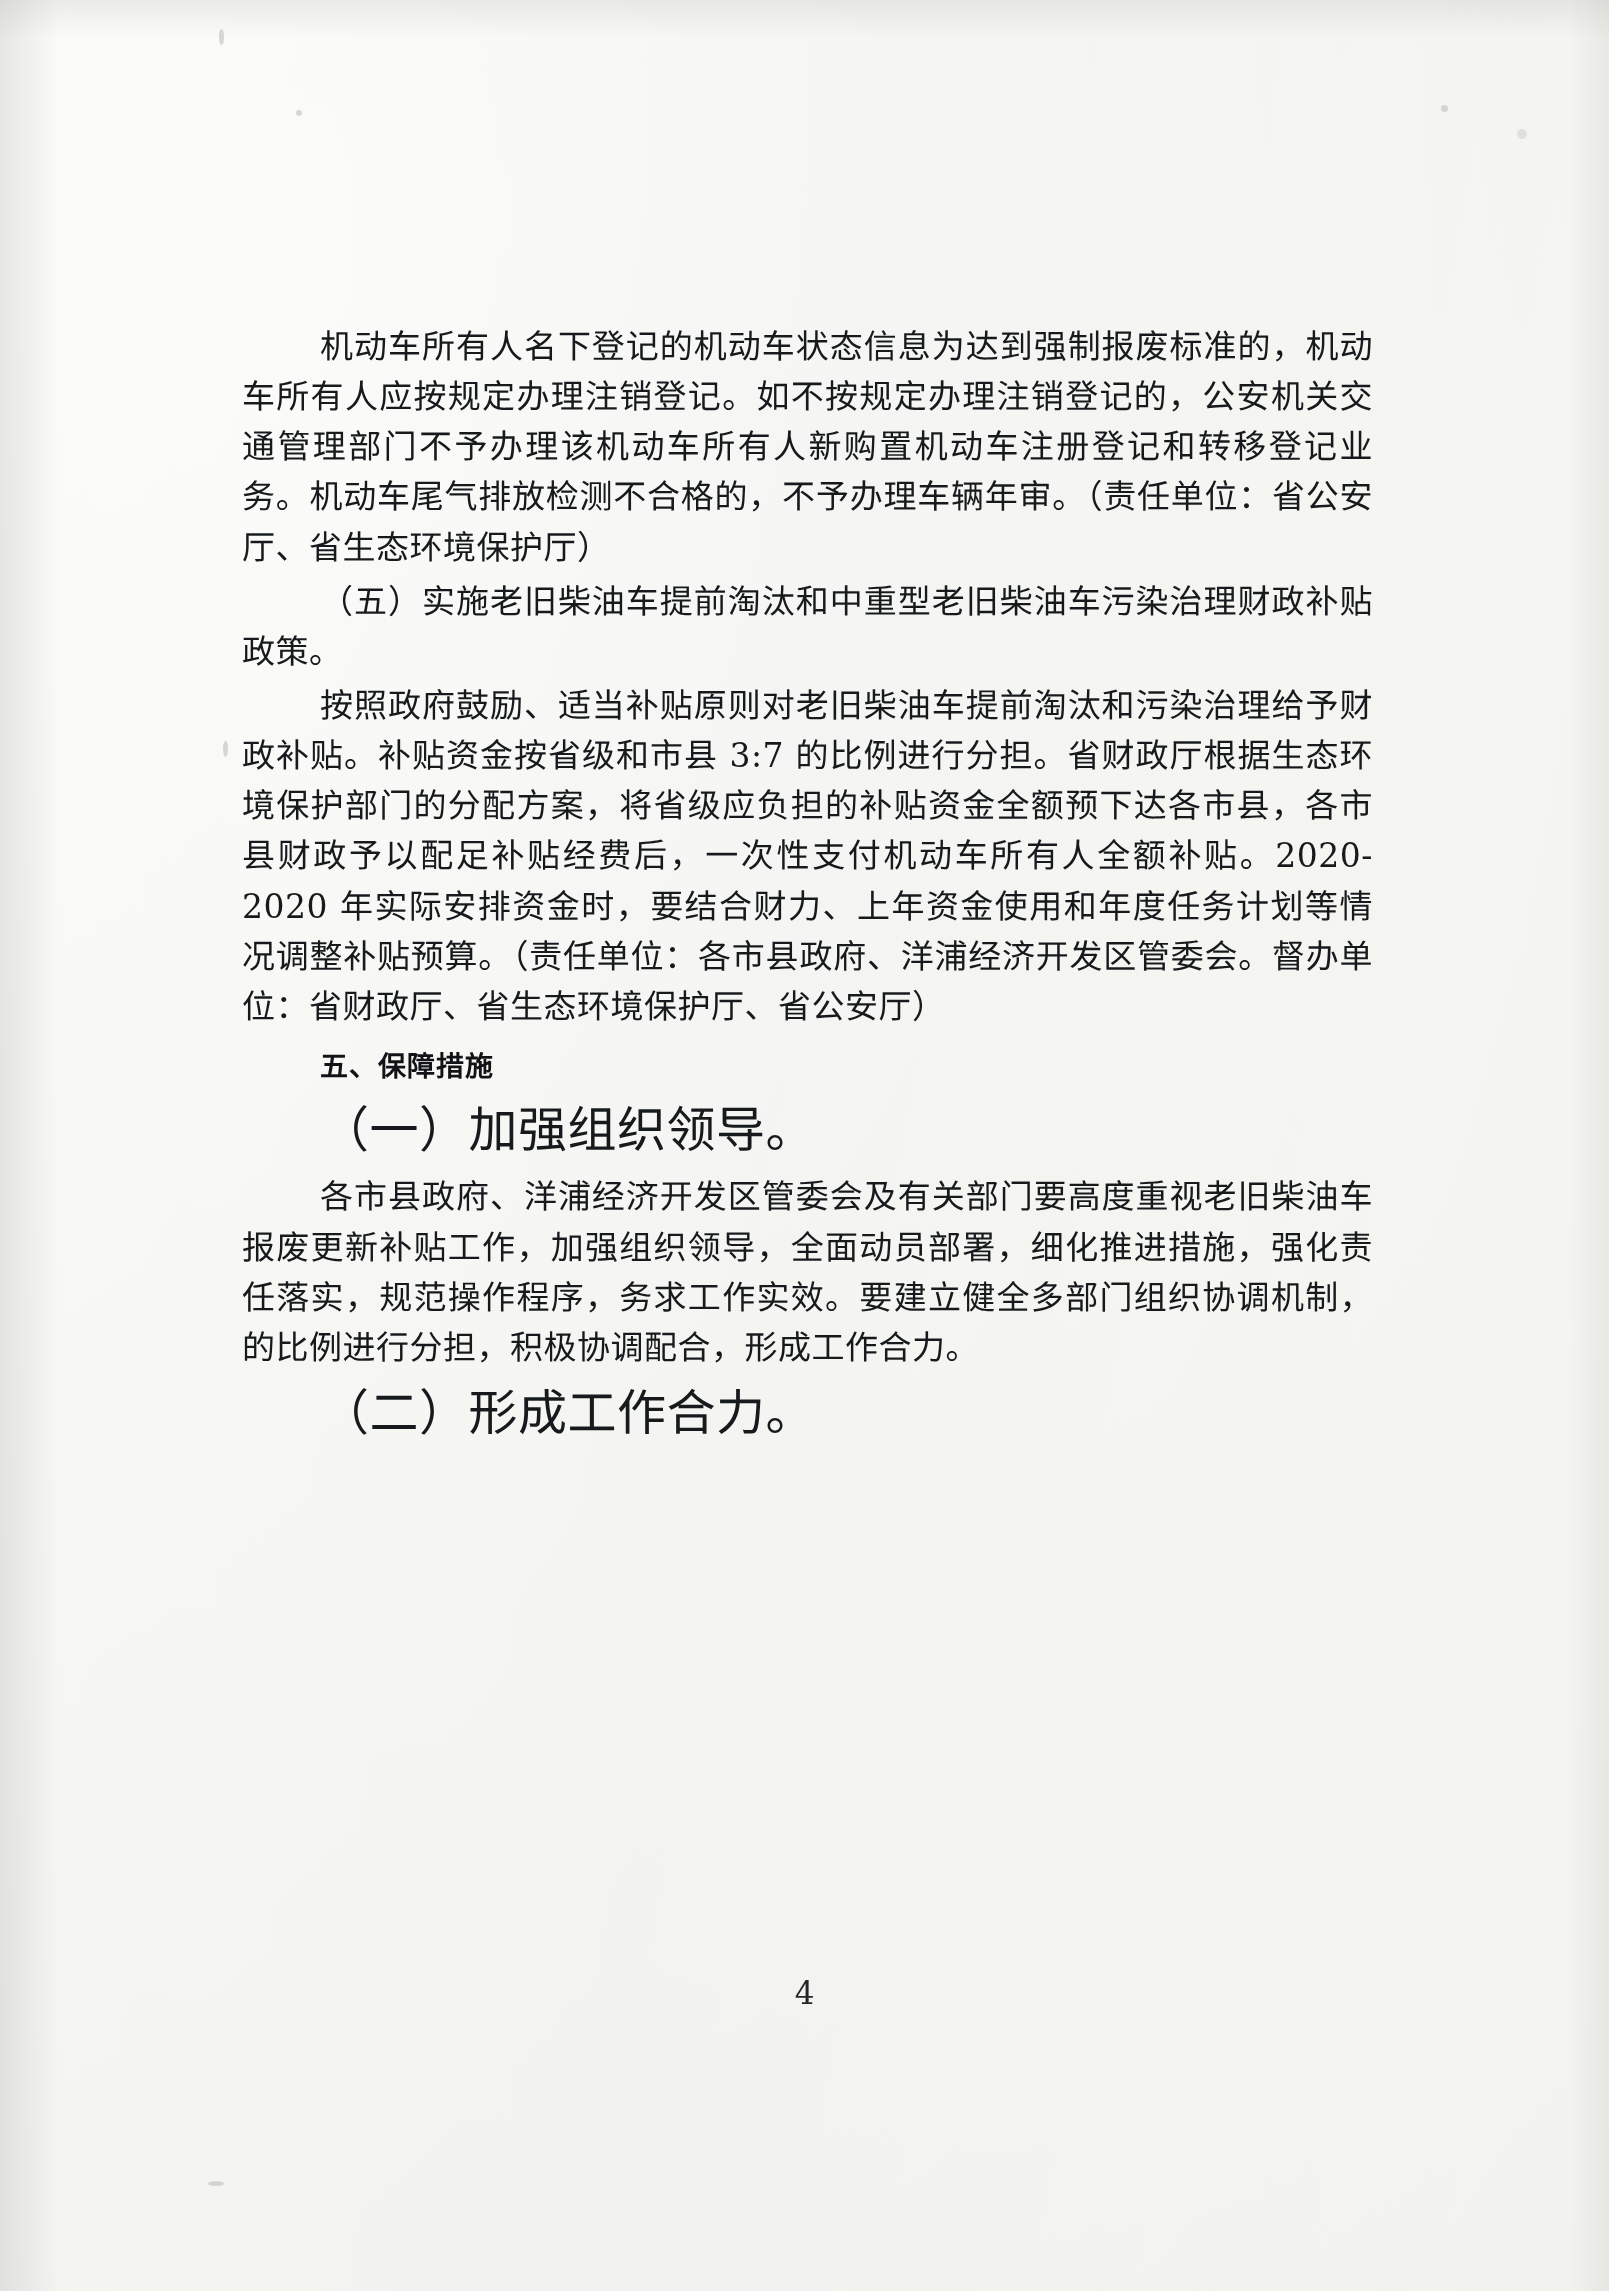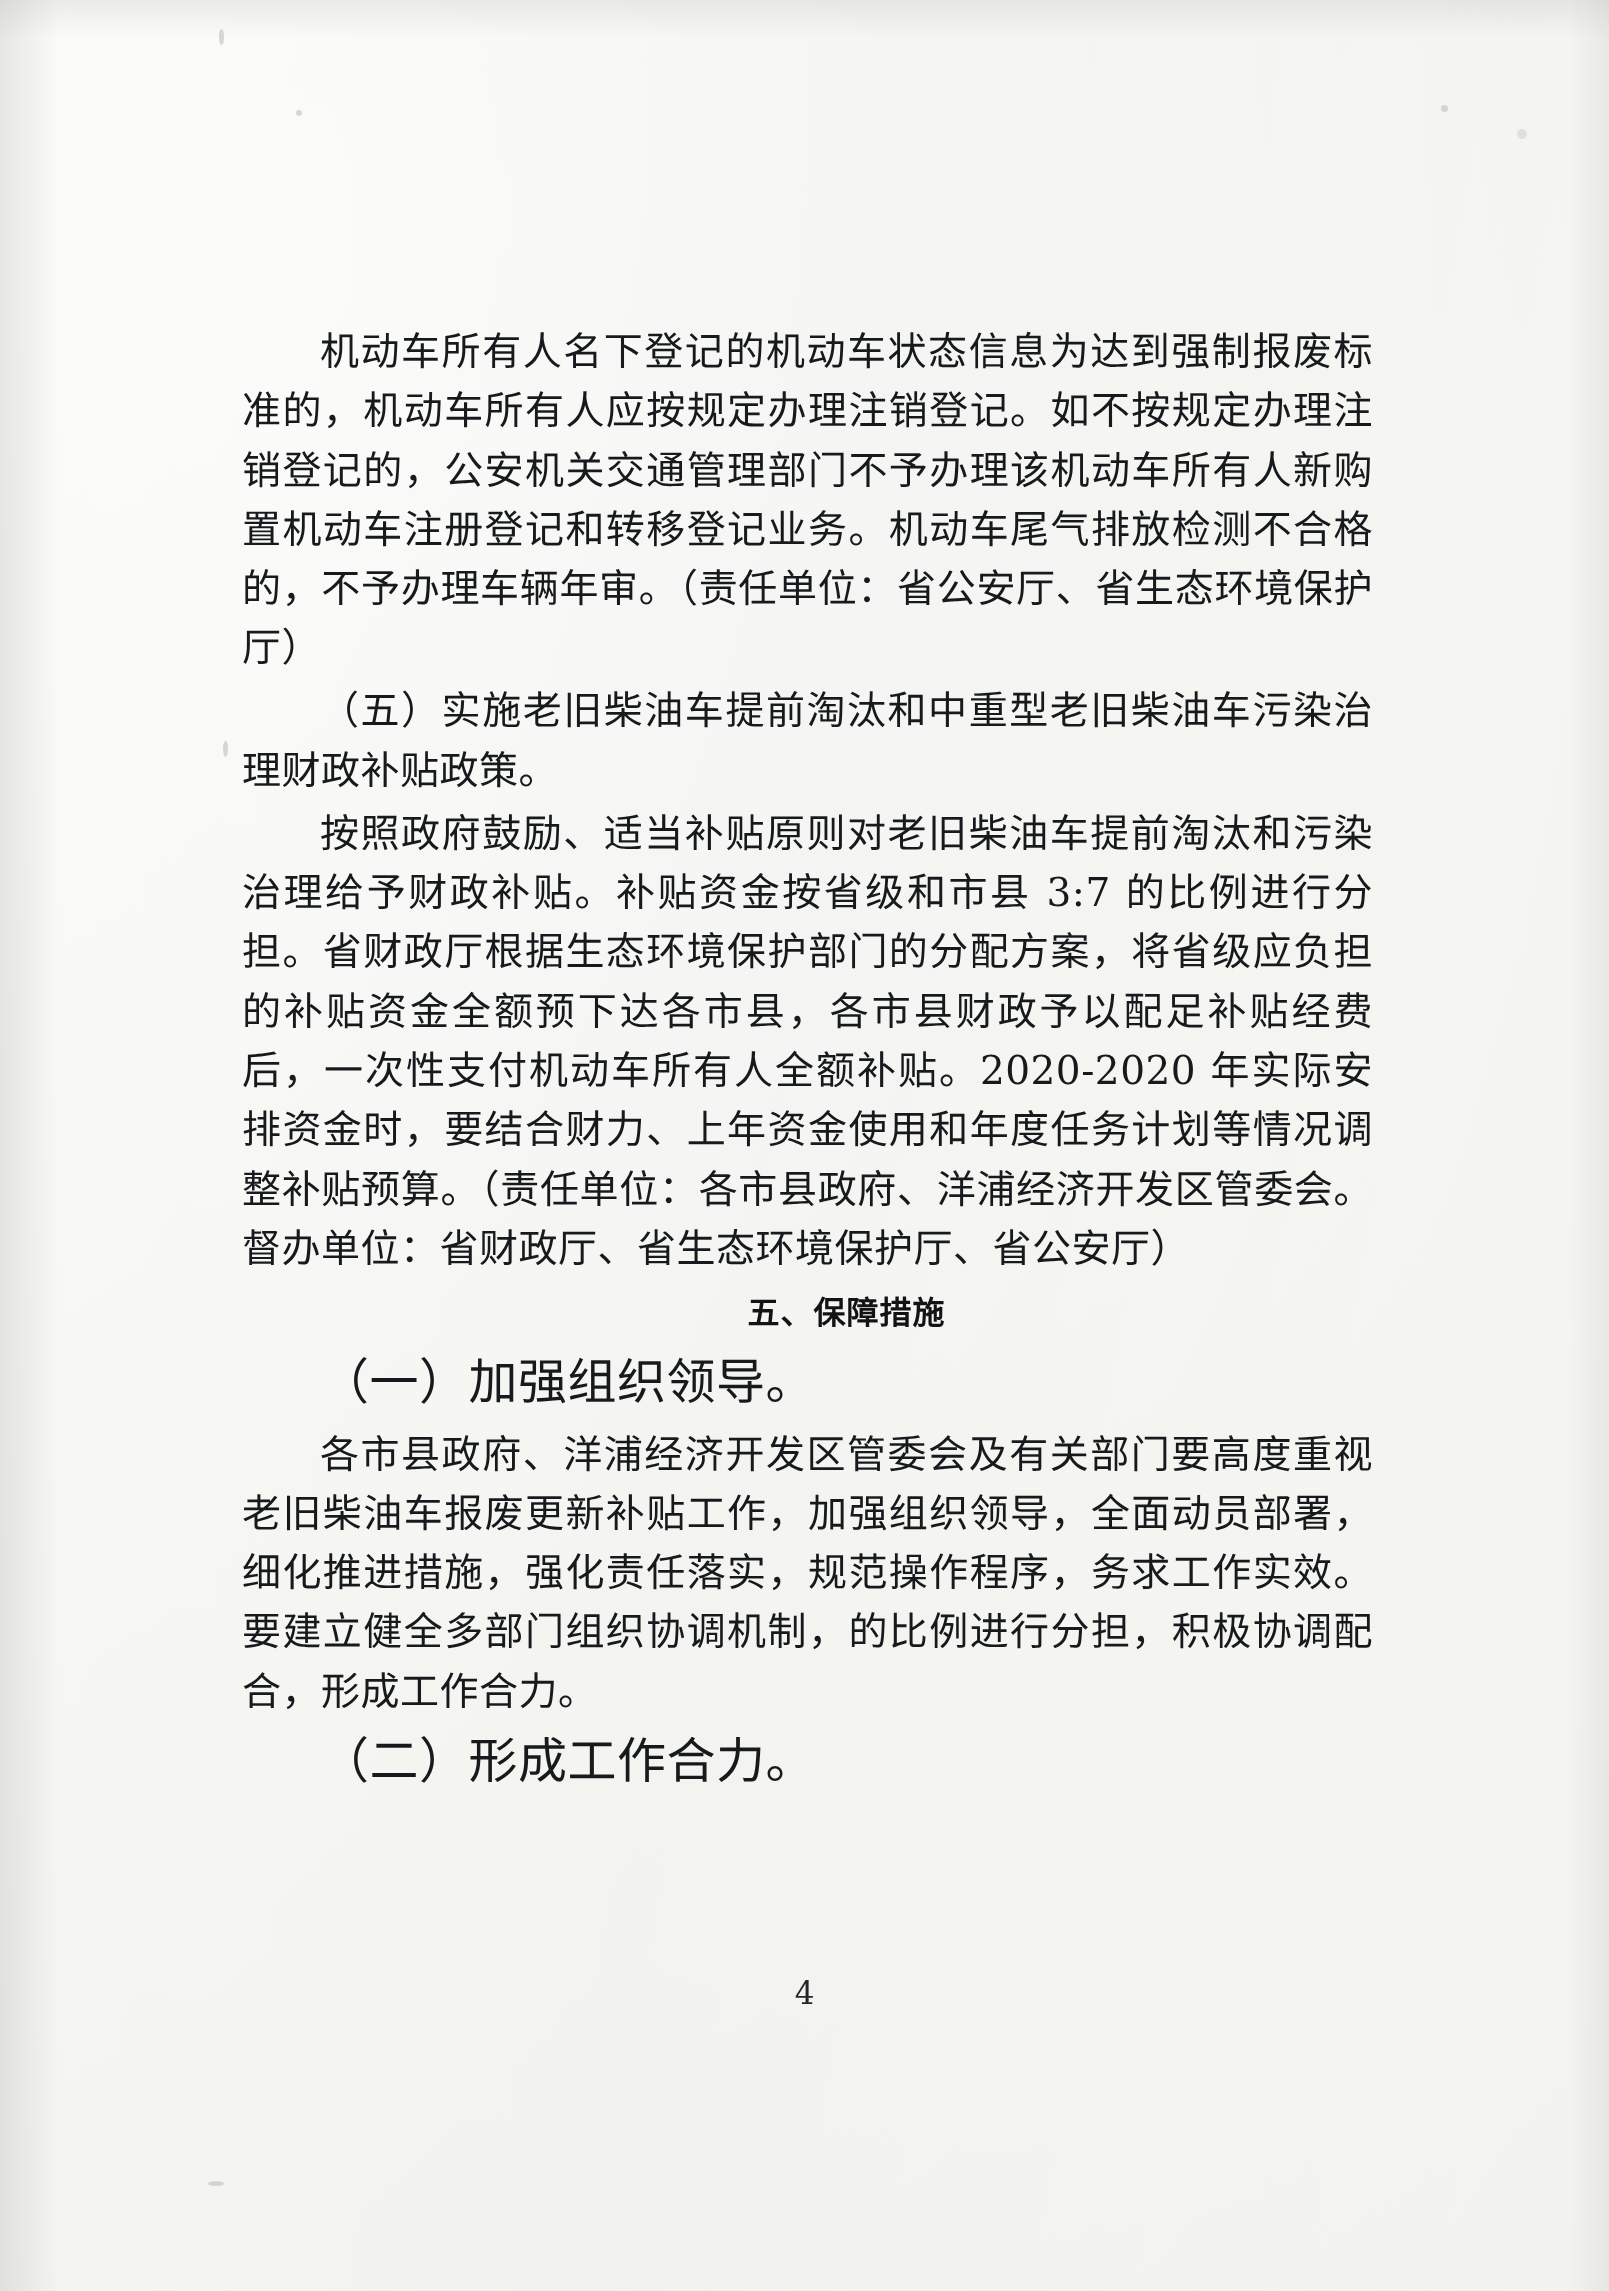--- a/index.html
+++ b/index.html
@@ -56,40 +56,39 @@
 
   .content {
     position: absolute;
     left: 242px;
     top: 322px;
     width: 1131px;
   }
 
   p.para {
     margin: 0 0 3.9px 0;
-    font-size: 39px;
+    font-size: 33px;
     line-height: 1.52;
     letter-spacing: 0.5px;
     text-align: justify;
     text-justify: inter-ideograph;
     color: #171a1d;
   }
   p.indent {
     text-indent: 78px;
   }
   p.heading {
     margin: 13.7px 0 5.9px 0;
-    font-size: 32px;
+    font-size: 28px;
     line-height: 1.52;
     letter-spacing: 1px;
     text-indent: 78px;
     font-weight: bold;
-    font-family: Liberation Mono, monospace;
+    font-family: Liberation Sans, sans-serif;
     color: #111316;
-    text-align: center;
   }
   p.sub-heading {
     margin: 3.9px 0 3.9px 0;
     font-size: 49px;
     line-height: 1.52;
     letter-spacing: 0.5px;
     text-indent: 78px;
     color: #171a1d;
   }
   .page-number {

